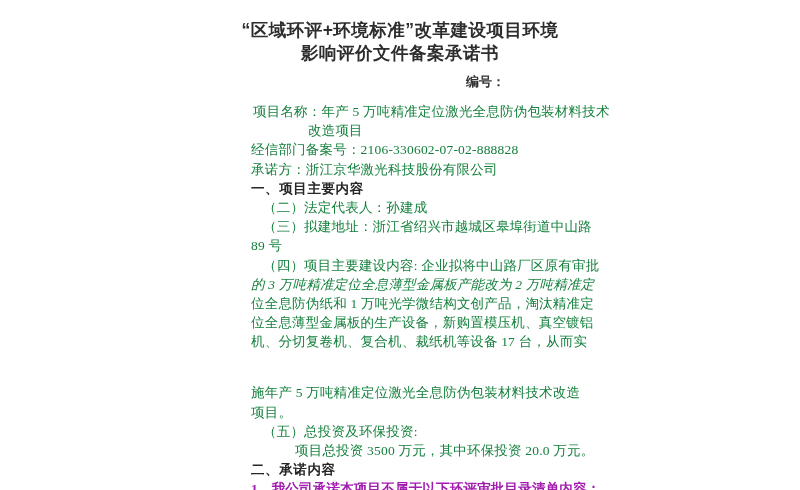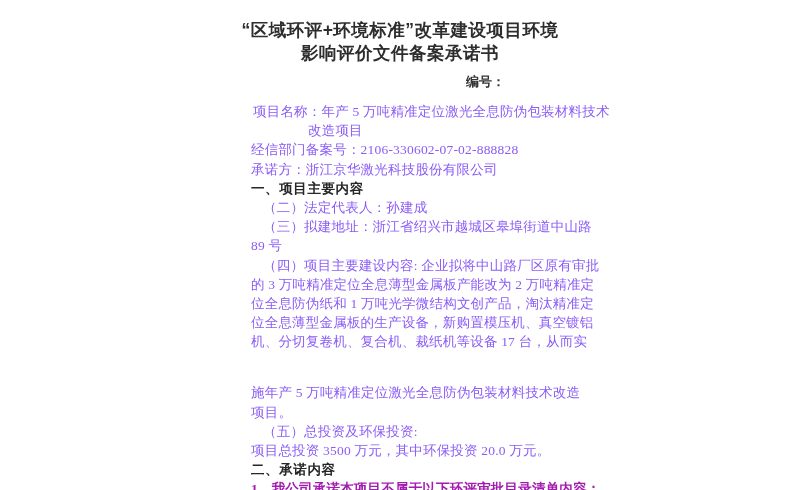--- a/index.html
+++ b/index.html
@@ -43,21 +43,21 @@
     top: 102px;
     left: 251px;
     width: 400px;
   }
   .line {
     height: 19.2px;
     line-height: 19.2px;
     font-size: 13.5px;
     letter-spacing: 0.2px;
     white-space: nowrap;
-    color: #8b5cf6;
+    color: #15803d;
   }
   .line.heading {
     font-family: "Liberation Sans", "DejaVu Sans", sans-serif;
     font-weight: 700;
     color: #262626;
     letter-spacing: 0.6px;
   }
   .line.emphasis {
     font-weight: 700;
     color: #a21caf;
@@ -78,25 +78,25 @@
   <div class="content">
       <div class="line" style="padding-left: 2px;">项目名称：年产 5 万吨精准定位激光全息防伪包装材料技术</div>
       <div class="line" style="padding-left: 57px;">改造项目</div>
       <div class="line" style="padding-left: 0px;">经信部门备案号：2106-330602-07-02-888828</div>
       <div class="line" style="padding-left: 0px;">承诺方：浙江京华激光科技股份有限公司</div>
       <div class="line heading" style="padding-left: 0px;">一、项目主要内容</div>
       <div class="line" style="padding-left: 12px;">（二）法定代表人：孙建成</div>
       <div class="line" style="padding-left: 12px;">（三）拟建地址：浙江省绍兴市越城区皋埠街道中山路</div>
       <div class="line" style="padding-left: 0px;">89 号</div>
       <div class="line" style="padding-left: 12px;">（四）项目主要建设内容: 企业拟将中山路厂区原有审批</div>
-      <div class="line" style="padding-left: 0px;">的 3 万吨精准定位全息薄型金属板产能改为 2 万吨精准定</div>
+      <div class="line" style="padding-left: 0px; font-style: italic;">的 3 万吨精准定位全息薄型金属板产能改为 2 万吨精准定</div>
       <div class="line" style="padding-left: 0px;">位全息防伪纸和 1 万吨光学微结构文创产品，淘汰精准定</div>
       <div class="line" style="padding-left: 0px;">位全息薄型金属板的生产设备，新购置模压机、真空镀铝</div>
       <div class="line" style="padding-left: 0px;">机、分切复卷机、复合机、裁纸机等设备 17 台，从而实</div>
       <div class="line" style="padding-left: 0px; margin-top: 32px;">施年产 5 万吨精准定位激光全息防伪包装材料技术改造</div>
       <div class="line" style="padding-left: 0px;">项目。</div>
       <div class="line" style="padding-left: 12px;">（五）总投资及环保投资:</div>
-      <div class="line" style="padding-left: 0px;">项目总投资 3500 万元，其中环保投资 20.0 万元。</div>
+      <div class="line" style="padding-left: 0px; margin-left: 44px;">项目总投资 3500 万元，其中环保投资 20.0 万元。</div>
       <div class="line heading" style="padding-left: 0px;">二、承诺内容</div>
       <div class="line emphasis" style="padding-left: 0px;">1、我公司承诺本项目不属于以下环评审批目录清单内容：</div>
     </div>
 
 </div>
 
 </body></html>

